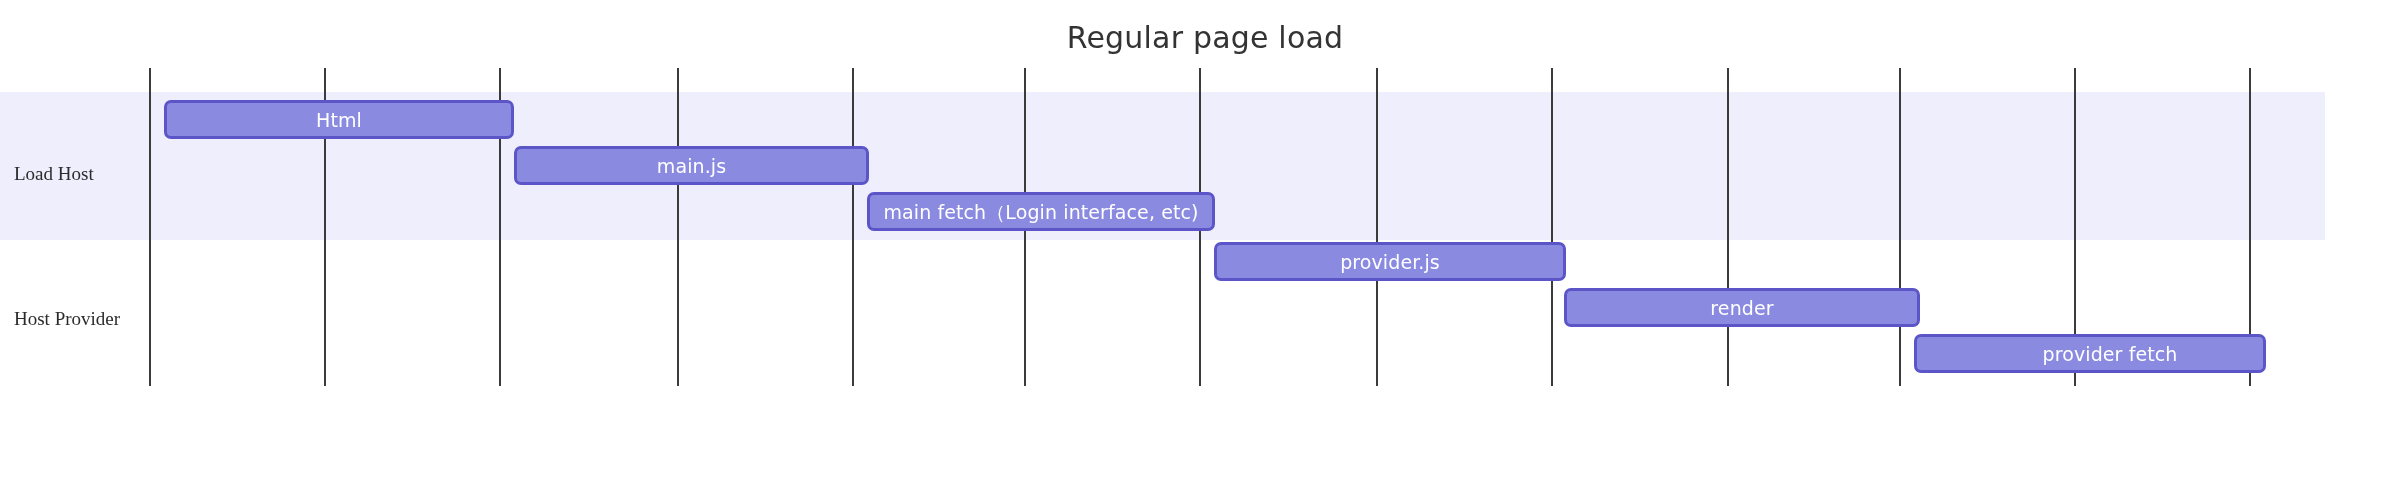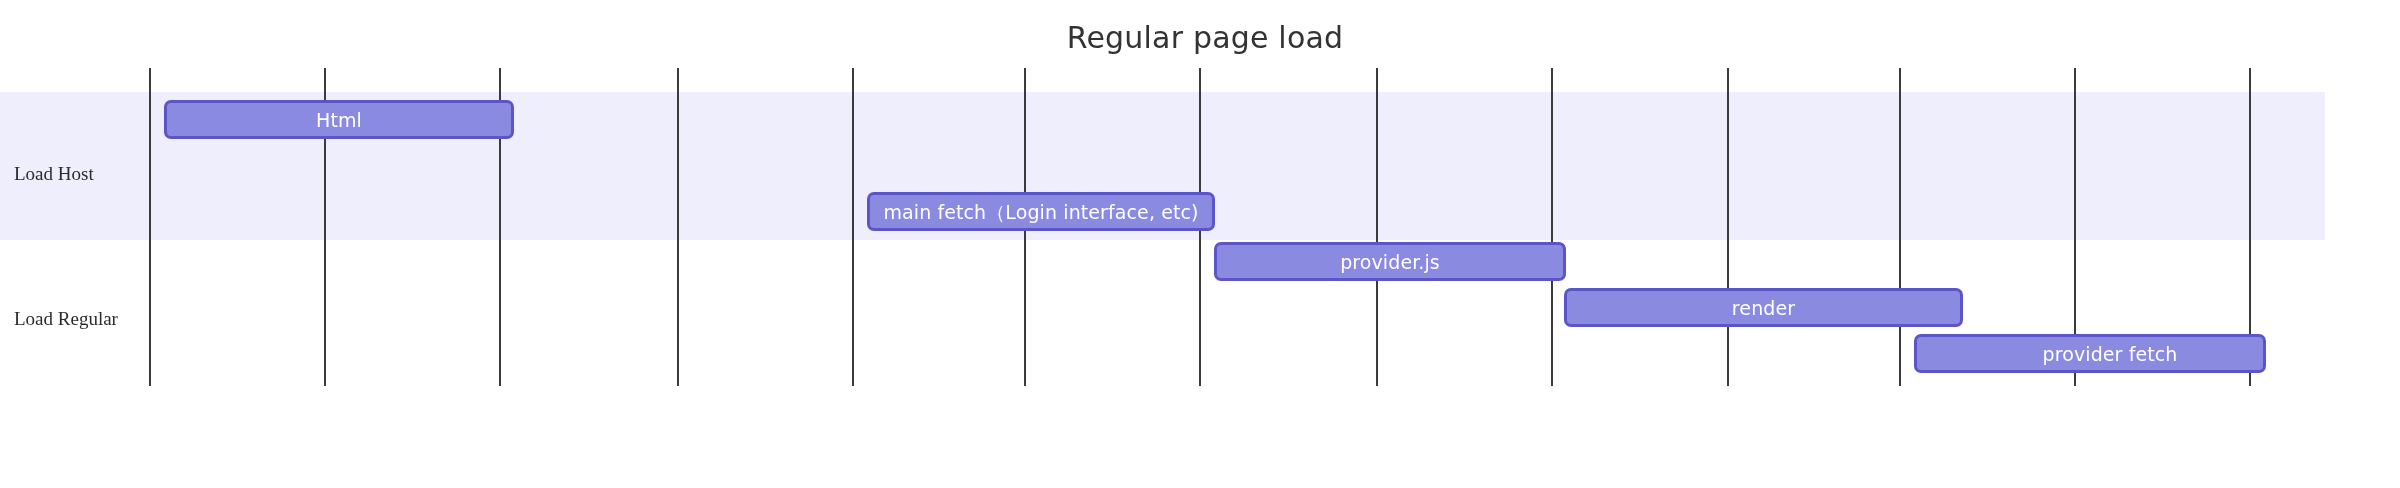--- a/index.html
+++ b/index.html
@@ -131,33 +131,36 @@
       <div class="gridline" style="left: 1199px; background: rgb(59, 59, 59);"></div>
       <div class="gridline" style="left: 1376px; background: rgb(59, 59, 59);"></div>
       <div class="gridline" style="left: 1551px; background: rgb(59, 59, 59);"></div>
       <div class="gridline" style="left: 1727px; background: rgb(59, 59, 59);"></div>
       <div class="gridline" style="left: 1899px; background: rgb(59, 59, 59);"></div>
       <div class="gridline" style="left: 2074px; background: rgb(59, 59, 59);"></div>
       <div class="gridline" style="left: 2249px; background: rgb(59, 59, 59);"></div>
     </div>
 
   <div class="row-label row-label-host">Load Host</div>
-  <div class="row-label row-label-provider">Load Regular</div>
+  <div class="row-label row-label-provider">Host Provider</div>
 
   <div class="bars" id="bars-layer">
       <div class="task-bar" style="left: 150px; top: 100px; width: 350px; background: rgb(138, 138, 224); border-color: rgb(91, 85, 199);">
         <span class="task-label" style="color: rgb(255, 255, 255);">Html</span>
+      </div>
+      <div class="task-bar" style="left: 500px; top: 146px; width: 355px; background: rgb(138, 138, 224); border-color: rgb(91, 85, 199);">
+        <span class="task-label" style="color: rgb(255, 255, 255);">main.js</span>
       </div>
       <div class="task-bar" style="left: 853px; top: 192px; width: 348px; background: rgb(138, 138, 224); border-color: rgb(91, 85, 199);">
         <span class="task-label" style="color: rgb(255, 255, 255);">main fetch（Login interface, etc)</span>
       </div>
       <div class="task-bar" style="left: 1200px; top: 242px; width: 352px; background: rgb(138, 138, 224); border-color: rgb(91, 85, 199);">
         <span class="task-label" style="color: rgb(255, 255, 255);">provider.js</span>
       </div>
-      <div class="task-bar" style="left: 1550px; top: 288px; width: 399px; background: rgb(138, 138, 224); border-color: rgb(91, 85, 199);">
+      <div class="task-bar" style="left: 1550px; top: 288px; width: 356px; background: rgb(138, 138, 224); border-color: rgb(91, 85, 199);">
         <span class="task-label" style="color: rgb(255, 255, 255);">render</span>
       </div>
       <div class="task-bar" style="left: 1900px; top: 334px; width: 352px; background: rgb(138, 138, 224); border-color: rgb(91, 85, 199);">
         <span class="task-label" style="color: rgb(255, 255, 255); margin-left: 40px;">provider fetch</span>
       </div>
     </div>
 
 </div>
 
 </body></html>

